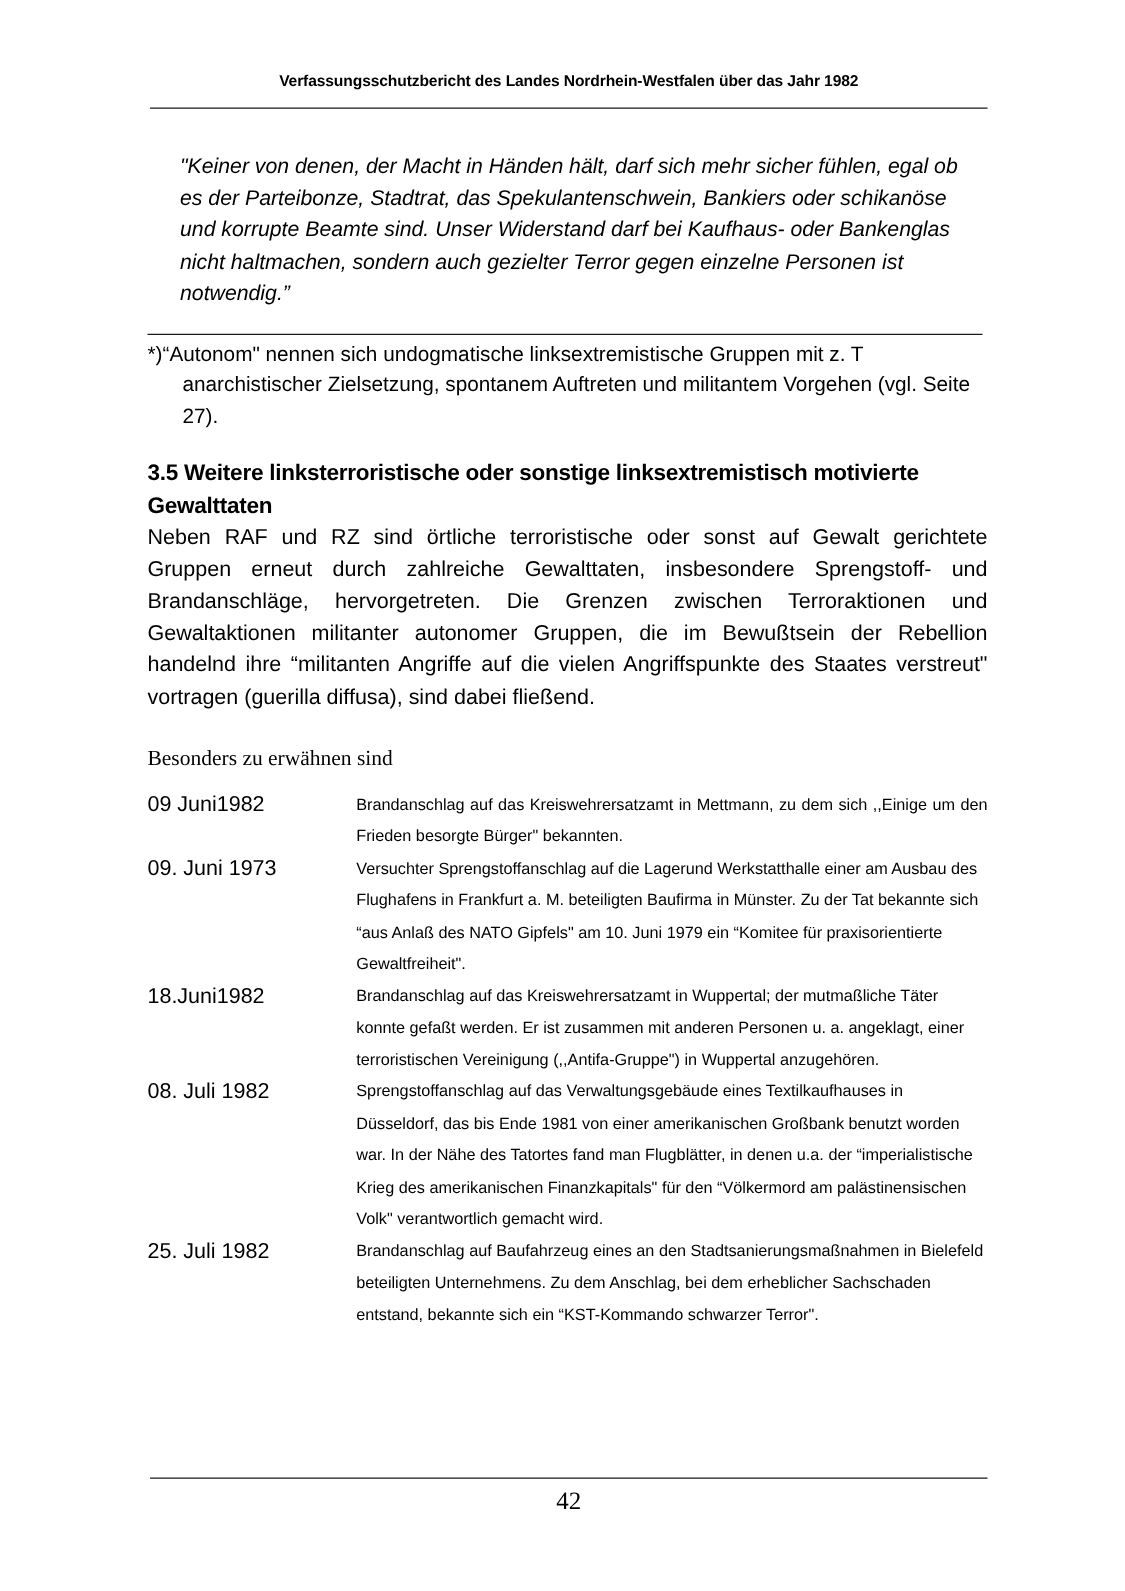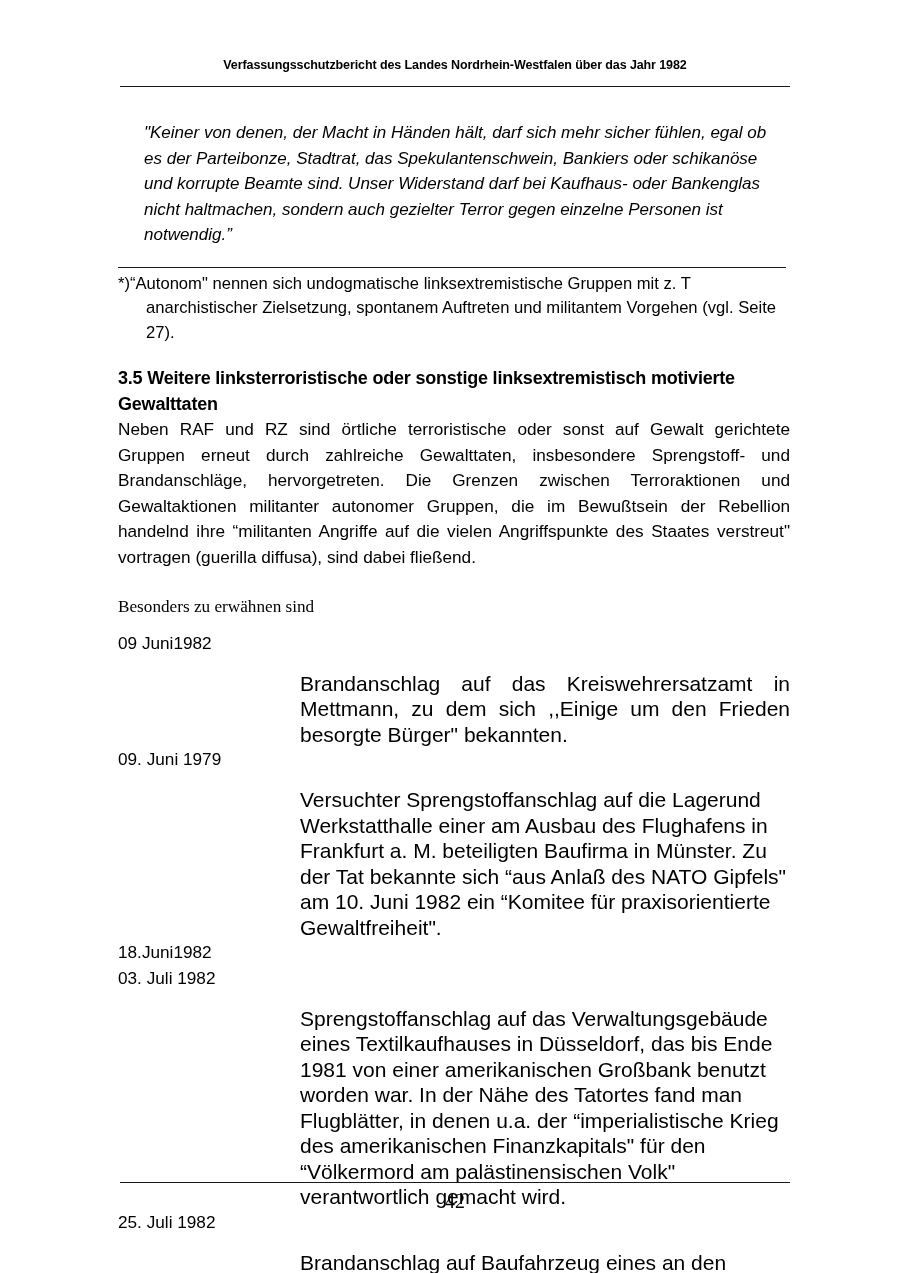--- a/index.html
+++ b/index.html
@@ -101,33 +101,31 @@
     font-family: Liberation Serif, serif;
   }
 
   
   .events {
     margin-top: 11px;
   }
   .event-row {
     display: flex;
     align-items: flex-start;
-    gap: 15px;
   }
   .event-date {
     width: 167px;
     flex: 0 0 167px;
     font-size: 17.2px;
     line-height: 25.5px;
   }
   .event-desc {
     flex: 1 1 auto;
-    font-size: 21px;
-    line-height: 25.5px;
-    margin-top: 40px;
+    font-size: 13px;
+    line-height: 25.5px;
   }
   .event-desc.justify {
     text-align: justify;
   }
 
   
   .foot-rule {
     position: absolute;
     left: 120px;
     top: 1182px;
@@ -170,30 +168,31 @@
     <p class="para-lead">Besonders zu erwähnen sind</p>
 
     <div class="events">
 
       <div class="event-row">
         <div class="event-date">09 Juni1982</div>
         <div class="event-desc justify">Brandanschlag auf das Kreiswehrersatzamt in Mettmann, zu dem sich ,,Einige um den Frieden besorgte Bürger" bekannten.</div>
       </div>
 
       <div class="event-row">
-        <div class="event-date">09. Juni 1979</div>
-        <div class="event-desc">Versuchter Sprengstoffanschlag auf die Lagerund Werkstatthalle einer am Ausbau des Flughafens in Frankfurt a. M. beteiligten Baufirma in Münster. Zu der Tat bekannte sich “aus Anlaß des NATO Gipfels" am 10. Juni 1982 ein “Komitee für praxisorientierte Gewaltfreiheit".</div>
+        <div class="event-date">09. Juni 1973</div>
+        <div class="event-desc">Versuchter Sprengstoffanschlag auf die Lagerund Werkstatthalle einer am Ausbau des Flughafens in Frankfurt a. M. beteiligten Baufirma in Münster. Zu der Tat bekannte sich “aus Anlaß des NATO Gipfels" am 10. Juni 1979 ein “Komitee für praxisorientierte Gewaltfreiheit".</div>
       </div>
 
       <div class="event-row">
         <div class="event-date">18.Juni1982</div>
-      </div>
-
-      <div class="event-row">
-        <div class="event-date">03. Juli 1982</div>
+        <div class="event-desc">Brandanschlag auf das Kreiswehrersatzamt in Wuppertal; der mutmaßliche Täter konnte gefaßt werden. Er ist zusammen mit anderen Personen u. a. angeklagt, einer terroristischen Vereinigung (,,Antifa-Gruppe") in Wuppertal anzugehören.</div>
+      </div>
+
+      <div class="event-row">
+        <div class="event-date">08. Juli 1982</div>
         <div class="event-desc">Sprengstoffanschlag auf das Verwaltungsgebäude eines Textilkaufhauses in Düsseldorf, das bis Ende 1981 von einer amerikanischen Großbank benutzt worden war. In der Nähe des Tatortes fand man Flugblätter, in denen u.a. der “imperialistische Krieg des amerikanischen Finanzkapitals" für den “Völkermord am palästinensischen Volk" verantwortlich gemacht wird.</div>
       </div>
 
       <div class="event-row">
         <div class="event-date">25. Juli 1982</div>
         <div class="event-desc">Brandanschlag auf Baufahrzeug eines an den Stadtsanierungsmaßnahmen in Bielefeld beteiligten Unternehmens. Zu dem Anschlag, bei dem erheblicher Sachschaden entstand, bekannte sich ein “KST-Kommando schwarzer Terror".</div>
       </div>
 
     </div>
   </div>

